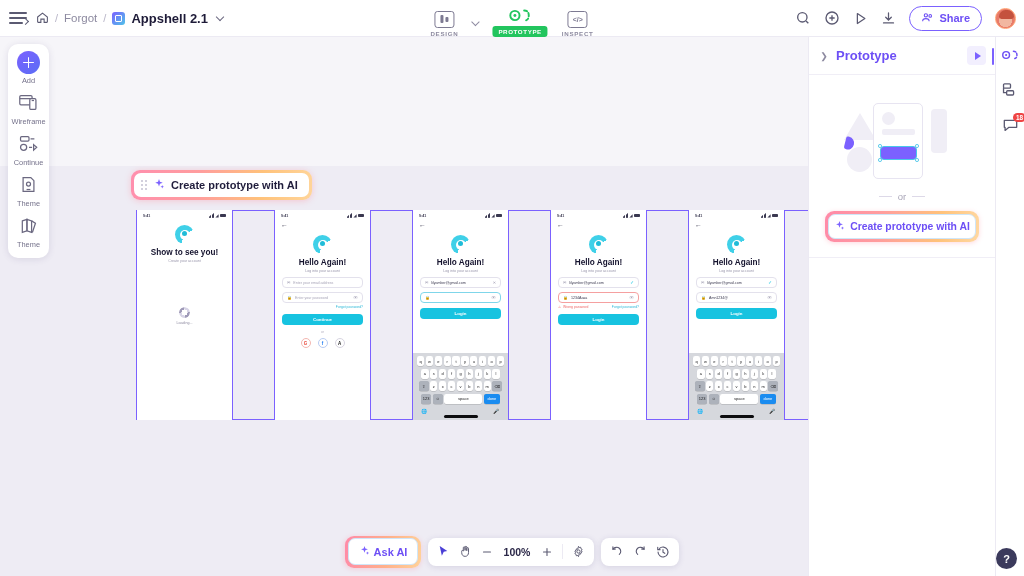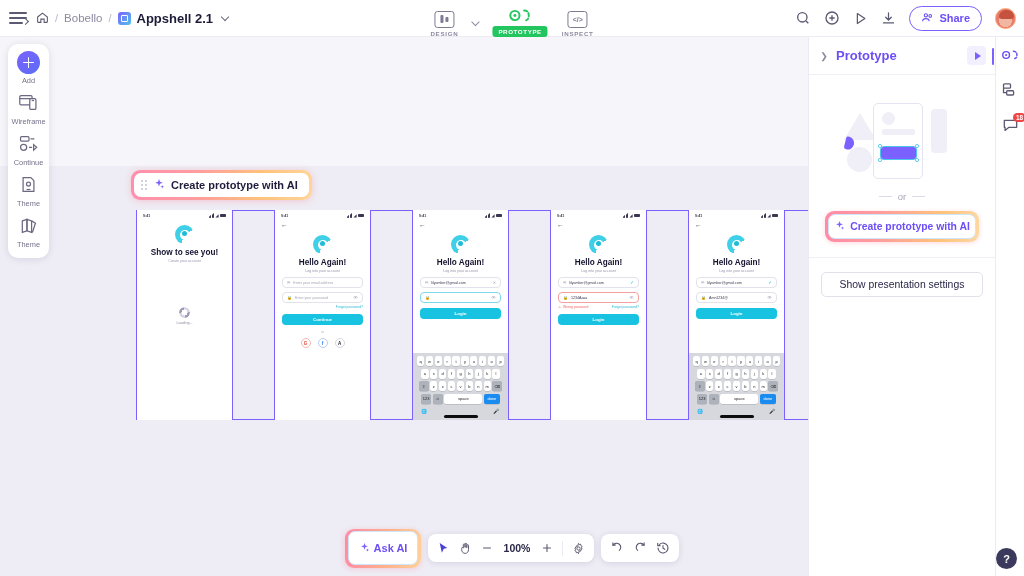--- a/index.html
+++ b/index.html
@@ -333,21 +333,21 @@
     position: absolute; left: 50%; transform: translateX(-50%); bottom: 8px;
     display: flex; align-items: center; gap: 7px; z-index: 28;
   }
   .askwrap {
     padding: 2.6px; border-radius: 9px;
     background: linear-gradient(98deg,#ff8aa8 0%, #ffb08a 55%, #ffd29a 100%);
     box-shadow: 0 1px 5px rgba(255,130,150,.3);
   }
   .askbtn {
     background: #fff; border: 1.1px solid #cfe6f8; border-radius: 7px;
-    height: 34px; padding: 0 10px; display: flex; align-items: center; gap: 4px;
+    height: 27px; padding: 0 10px; display: flex; align-items: center; gap: 4px;
     font-size: 11px; font-weight: 700; color: #6d4ff5; cursor: pointer;
   }
   .tgroup {
     background: #fff; border-radius: 8px; height: 28px;
     box-shadow: 0 1px 6px rgba(60,50,110,.14);
     display: flex; align-items: center; gap: 9px; padding: 0 9px;
   }
   .tg-ico { cursor: pointer; display: flex; align-items: center; justify-content: center; color: #5b5a72; }
   .zoom-val { font-size: 10.5px; color: #2a2747; font-weight: 700; min-width: 30px; text-align: center; }
   .tg-sep { width: 1px; height: 15px; background: #eceaf3; }
@@ -372,21 +372,21 @@
           <i></i>
           <div class="arr"></div>
       </div>
       <div class="crumb">
         <span>
           <svg width="13" height="13" viewBox="0 0 24 24" fill="none" stroke="#5b5a72" stroke-width="2">
             <path d="M3 11l9-7 9 7v9a1 1 0 0 1-1 1h-5v-6H9v6H4a1 1 0 0 1-1-1z"></path>
           </svg>
         </span>
         <span class="sep">/</span>
-        <span class="muted">Bobello</span>
+        <span class="muted">Forgot</span>
         <span class="sep">/</span>
         <span class="file-chip">
             <span></span>
           </span>
         <span class="cur">Appshell 2.1</span>
         <span class="chev-d"></span>
       </div>
     </div>
 
     <div class="tb-center">
@@ -834,21 +834,20 @@
           <svg width="11" height="11" viewBox="0 0 24 24" fill="#7b61ff">
             <path d="M12 2l1.9 5.6L19.5 9.5 13.9 11.4 12 17l-1.9-5.6L4.5 9.5l5.6-1.9z"></path>
             <path d="M18.5 14l.9 2.6 2.6.9-2.6.9-.9 2.6-.9-2.6-2.6-.9 2.6-.9z"></path>
           </svg>
         </span>
         <span>Create prototype with AI</span>
       </div>
     </div>
 
     <div class="rp-divider"></div>
-    <div class="rp-settings">Show presentation settings</div>
   </div>
 
   <div class="rrail">
     <div class="rr-item active">
       <span>
         <svg width="19" height="14" viewBox="0 0 26 18" fill="none">
           <circle cx="7" cy="9" r="4.6" stroke="#6d4ff5" stroke-width="2"></circle>
           <circle cx="7" cy="9" r="1.5" fill="#6d4ff5"></circle>
           <path d="M17 4c3.4 0 4.8 1.9 4.8 5s-1.4 5-4.8 5" stroke="#6d4ff5" stroke-width="2" stroke-linecap="round" stroke-dasharray="3 2.4"></path>
         </svg>

